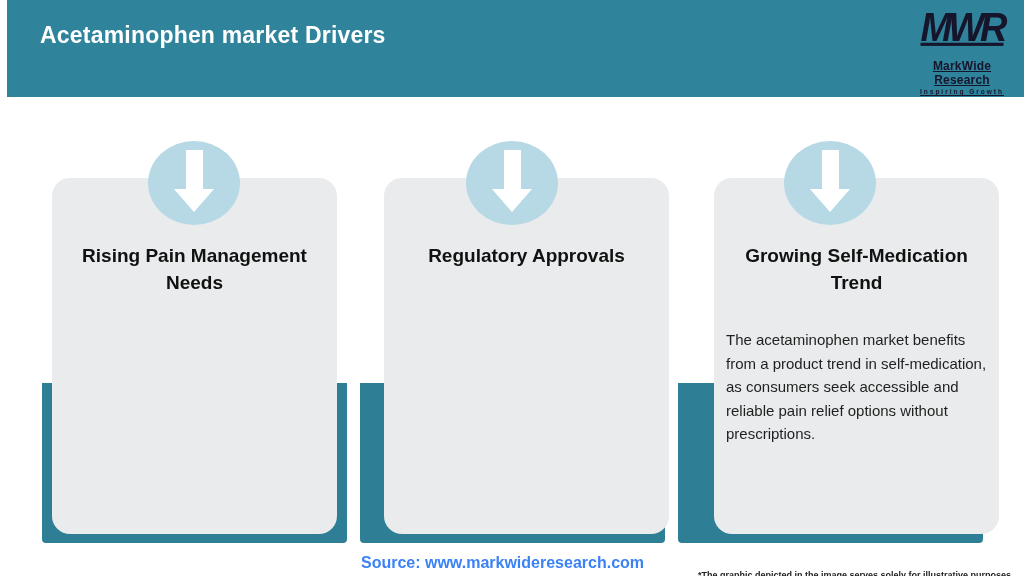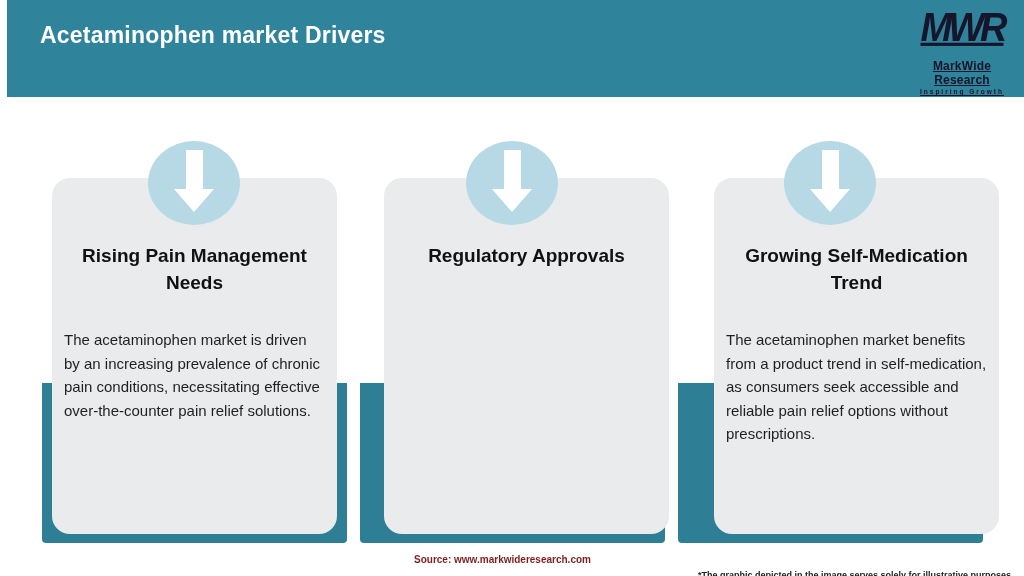--- a/index.html
+++ b/index.html
@@ -133,22 +133,22 @@
     line-height: 23.5px;
   }
 
   
   .source-line {
     position: absolute;
     left: 300px;
     width: 405px;
     top: 554px;
     text-align: center;
-    color: #7f1d1d;
-    font-size: 10px;
+    color: #3b82f6;
+    font-size: 16px;
     font-weight: bold;
   }
   .disclaimer {
     position: absolute;
     right: 13px;
     top: 558px;
     color: #1f1f1f;
     font-size: 9px;
     font-weight: bold;
     margin-top: 12px;
@@ -167,21 +167,20 @@
       <div class="logo-tagline">Inspiring Growth</div>
     </div>
   </div>
 
   <div class="teal-outline outline-1"></div>
   <div class="teal-outline outline-2"></div>
   <div class="teal-outline outline-3"></div>
 
   <div class="card card-1">
     <div class="card-title">Rising Pain Management Needs</div>
-    <div class="card-body">The acetaminophen market is driven by an increasing prevalence of chronic pain conditions, necessitating effective over-the-counter pain relief solutions.</div>
   </div>
 
   <div class="card card-2">
     <div class="card-title">Regulatory Approvals</div>
   </div>
 
   <div class="card card-3">
     <div class="card-title">Growing Self-Medication Trend</div>
     <div class="card-body">The acetaminophen market benefits from a product trend in self-medication, as consumers seek accessible and reliable pain relief options without prescriptions.</div>
   </div>

